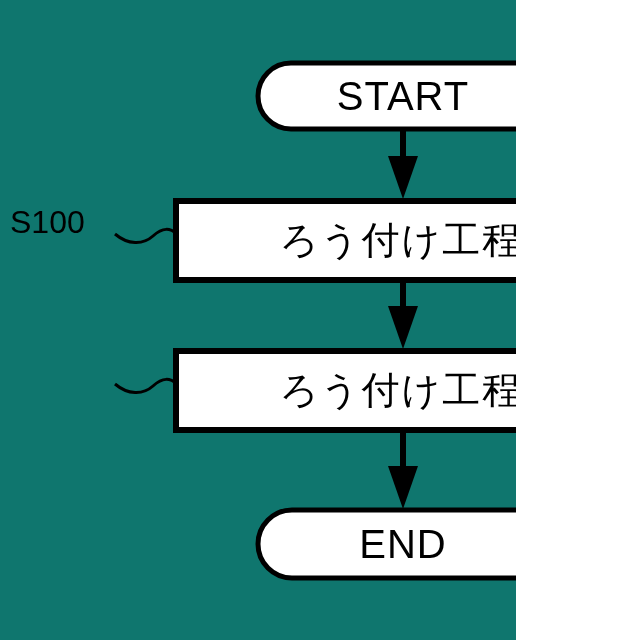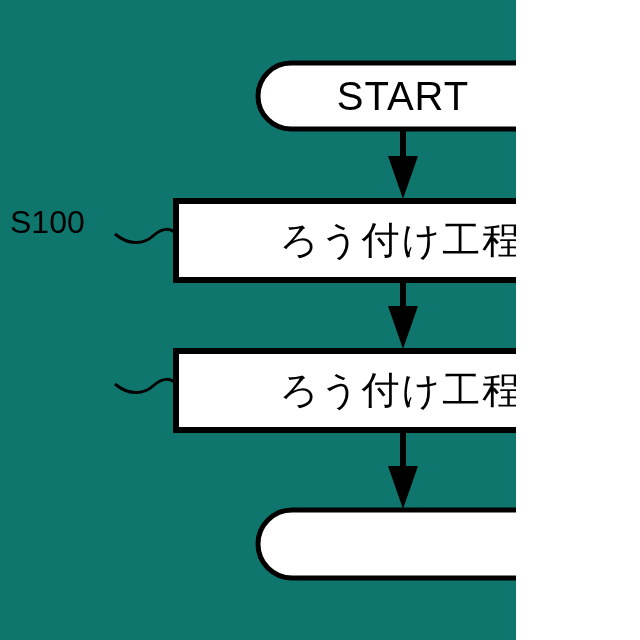--- a/index.html
+++ b/index.html
@@ -91,17 +91,18 @@
 
     <rect x="258" y="510" width="290" height="68" rx="34" ry="34" fill="#ffffff" stroke="#000000" stroke-width="5"></rect>
   </svg>
 
   <div id="label-start" class="node-label terminator-label">START</div>
 
   <div id="label-process-1" class="node-label process-label">ろう付け工程</div>
 
   <div id="label-process-2" class="node-label process-label">ろう付け工程</div>
 
+  <div id="label-end" class="node-label terminator-label">END</div>
 
   <div id="step-s100" class="step-label">S100</div>
 
 
 </div>
 
 </body></html>

